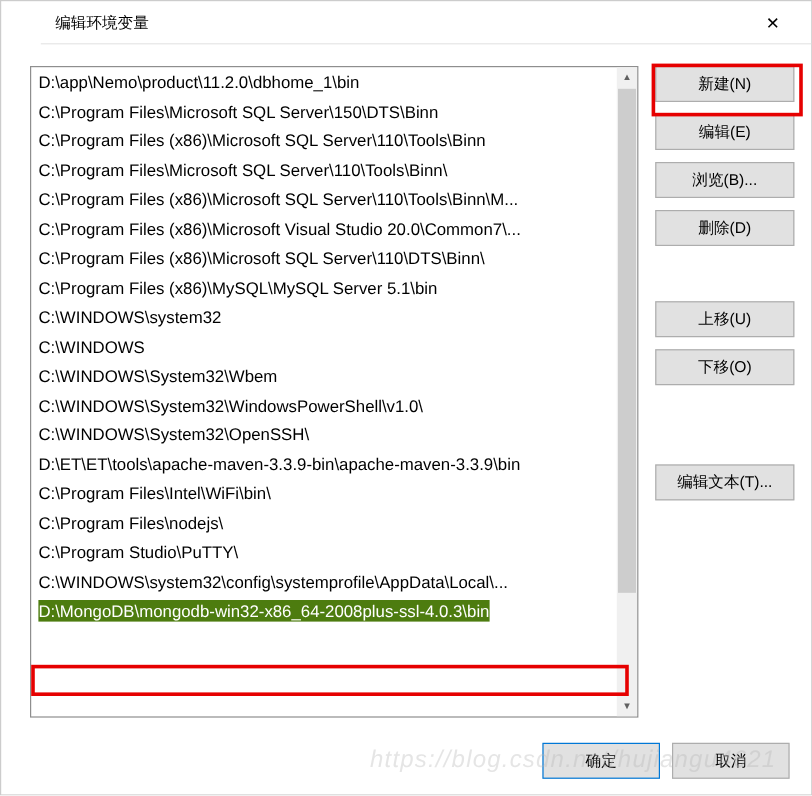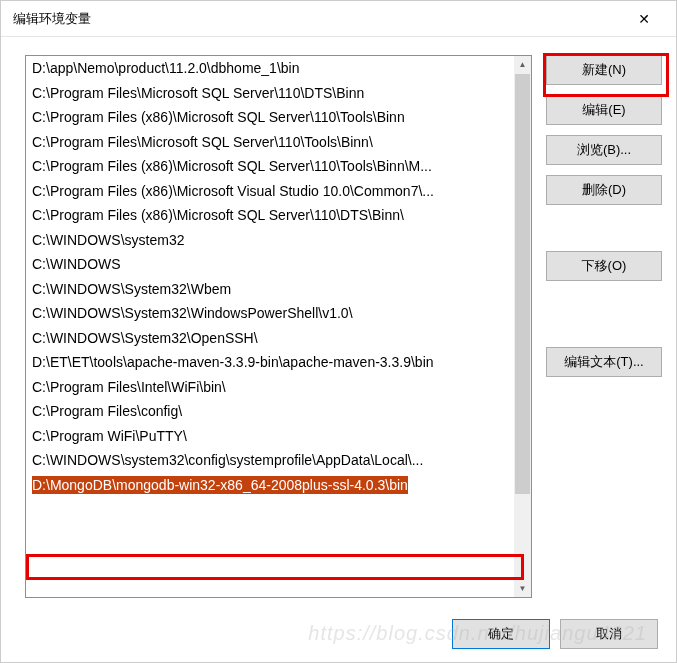--- a/index.html
+++ b/index.html
@@ -1,91 +1,93 @@
 <!DOCTYPE html>
 <html><head>
   <meta charset="utf-8">
   <style>
     * { box-sizing: border-box; margin: 0; padding: 0; font-family: "Microsoft YaHei", "Segoe UI", sans-serif; }
     body { background: #fff; width: 677px; height: 663px; position: relative; }
     .dialog { width: 677px; height: 663px; border: 1px solid #ccc; background: #fff; display: flex; flex-direction: column; }
-    .titlebar { height: 36px; display: flex; align-items: center; padding: 0 12px; border-bottom: 1px solid #e5e5e5; }
+    .titlebar { height: 36px; display: flex; align-items: center; padding: 0 12px; border-bottom: 1px solid #e5e5e5; margin-left: 33px; }
     .titlebar-title { font-size: 13px; color: #000; flex: 1; }
     .close-btn { width: 40px; height: 28px; display: flex; align-items: center; justify-content: center; font-size: 14px; cursor: pointer; }
     .body { flex: 1; display: flex; padding: 18px 14px 8px 24px; gap: 14px; }
     .list-wrap { flex: 1; display: flex; flex-direction: column; border-radius: 19px; }
     .listbox { flex: 1; border: 1px solid #8e8e8e; background: #fff; position: relative; overflow: hidden; }
     .list-inner { position: absolute; left: 0; top: 0; right: 17px; bottom: 0; overflow: hidden; }
     .list-item { height: 24.5px; padding: 0 6px; font-size: 14px; color: #000; white-space: nowrap; overflow: hidden; text-overflow: ellipsis; display: flex; align-items: center; }
     .scrollbar { position: absolute; right: 0; top: 0; width: 17px; height: 100%; background: #f0f0f0; }
     .scroll-thumb { position: absolute; left: 1px; top: 18px; width: 15px; height: 420px; background: #cdcdcd; }
     .scroll-arrow { position: absolute; left: 0; width: 17px; height: 17px; display: flex; align-items: center; justify-content: center; font-size: 8px; color: #606060; }
     .btns { width: 116px; display: flex; flex-direction: column; gap: 10px; }
     .btn { height: 30px; border: 1px solid #adadad; background: #e1e1e1; font-size: 13px; color: #000; cursor: pointer; display: flex; align-items: center; justify-content: center; }
     .spacer-sm { height: 26px; }
     .spacer-lg { height: 46px; }
     .footer { height: 56px; display: flex; align-items: center; justify-content: flex-end; gap: 10px; padding: 0 18px 0 0; }
     .footer .btn { width: 98px; }
     .footer .btn.primary { border-color: #0078d7; margin-left: 16px; }
     .hl-red { position: absolute; border: 3px solid #e60000; pointer-events: none; }
     .hl-new { left: 543px; top: 53px; width: 126px; height: 44px; }
     .hl-row { left: 26px; top: 554px; width: 498px; height: 26px; }
-    .selected { background: #c2410c; color: #fff; display: inline; padding: 1px 0; }
+    .selected { background: #4d7c0f; color: #fff; display: inline; padding: 1px 0; }
     .watermark { position: absolute; right: 30px; bottom: 18px; font-size: 20px; color: rgba(180,180,180,0.35); letter-spacing: 1px; pointer-events: none; font-style: italic; }
   </style>
 </head>
 <body>
 
 <div class="dialog">
   <div class="titlebar">
     <div class="titlebar-title">编辑环境变量</div>
     <div class="close-btn">
       <span>✕</span>
     </div>
   </div>
 
   <div class="body">
     <div class="list-wrap">
       <div class="listbox">
         <div class="list-inner" id="list-inner">
             <div class="list-item">D:\app\Nemo\product\11.2.0\dbhome_1\bin</div>
-            <div class="list-item">C:\Program Files\Microsoft SQL Server\110\DTS\Binn</div>
+            <div class="list-item">C:\Program Files\Microsoft SQL Server\150\DTS\Binn</div>
             <div class="list-item">C:\Program Files (x86)\Microsoft SQL Server\110\Tools\Binn</div>
             <div class="list-item">C:\Program Files\Microsoft SQL Server\110\Tools\Binn\</div>
             <div class="list-item">C:\Program Files (x86)\Microsoft SQL Server\110\Tools\Binn\M...</div>
-            <div class="list-item">C:\Program Files (x86)\Microsoft Visual Studio 10.0\Common7\...</div>
+            <div class="list-item">C:\Program Files (x86)\Microsoft Visual Studio 20.0\Common7\...</div>
             <div class="list-item">C:\Program Files (x86)\Microsoft SQL Server\110\DTS\Binn\</div>
+            <div class="list-item">C:\Program Files (x86)\MySQL\MySQL Server 5.1\bin</div>
             <div class="list-item">C:\WINDOWS\system32</div>
             <div class="list-item">C:\WINDOWS</div>
             <div class="list-item">C:\WINDOWS\System32\Wbem</div>
             <div class="list-item">C:\WINDOWS\System32\WindowsPowerShell\v1.0\</div>
             <div class="list-item">C:\WINDOWS\System32\OpenSSH\</div>
             <div class="list-item">D:\ET\ET\tools\apache-maven-3.3.9-bin\apache-maven-3.3.9\bin</div>
             <div class="list-item">C:\Program Files\Intel\WiFi\bin\</div>
-            <div class="list-item">C:\Program Files\config\</div>
-            <div class="list-item">C:\Program WiFi\PuTTY\</div>
+            <div class="list-item">C:\Program Files\nodejs\</div>
+            <div class="list-item">C:\Program Studio\PuTTY\</div>
             <div class="list-item">C:\WINDOWS\system32\config\systemprofile\AppData\Local\...</div>
             <div class="list-item">
               <span class="selected">D:\MongoDB\mongodb-win32-x86_64-2008plus-ssl-4.0.3\bin</span>
             </div>
           </div>
         <div class="scrollbar">
           <div class="scroll-arrow" style="top:0">▲</div>
           <div class="scroll-thumb"></div>
           <div class="scroll-arrow" style="bottom:0">▼</div>
         </div>
       </div>
     </div>
 
     <div class="btns">
       <button class="btn">新建(N)</button>
       <button class="btn">编辑(E)</button>
       <button class="btn">浏览(B)...</button>
       <button class="btn">删除(D)</button>
       <div class="spacer-sm"></div>
+      <button class="btn">上移(U)</button>
       <button class="btn">下移(O)</button>
       <div class="spacer-lg"></div>
       <button class="btn">编辑文本(T)...</button>
     </div>
   </div>
 
   <div class="footer">
     <button class="btn primary">确定</button>
     <button class="btn">取消</button>
   </div>

